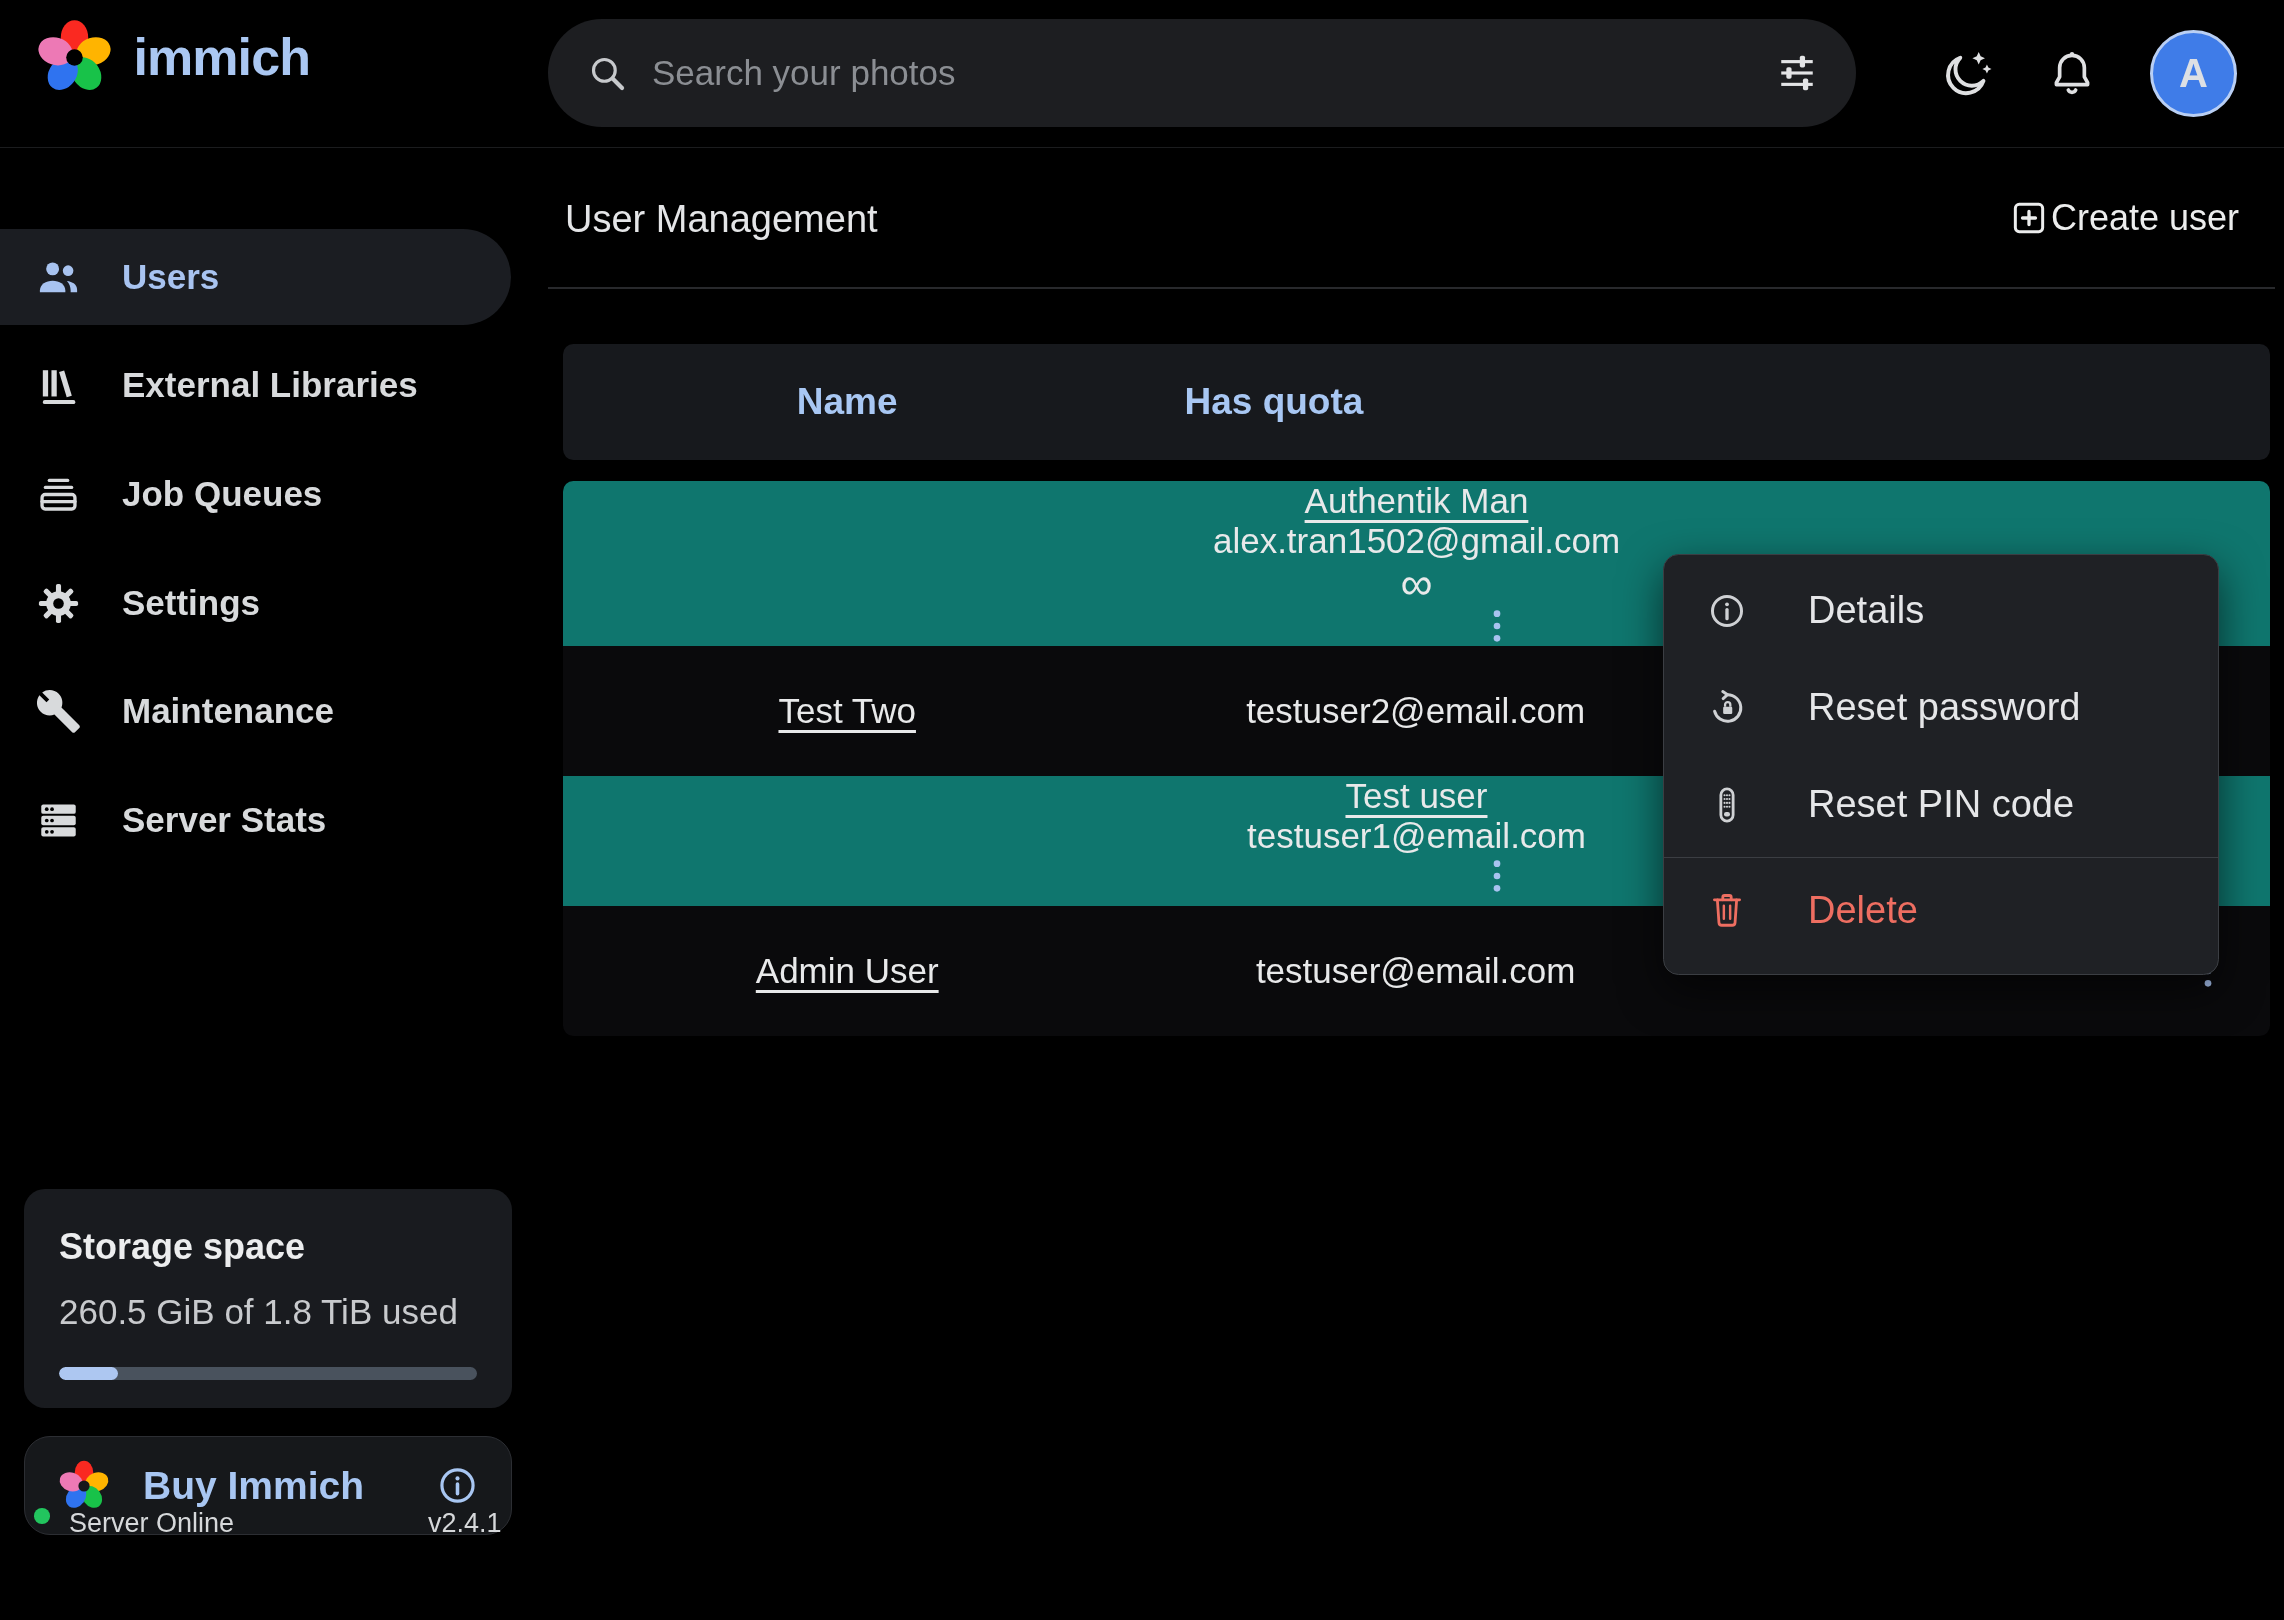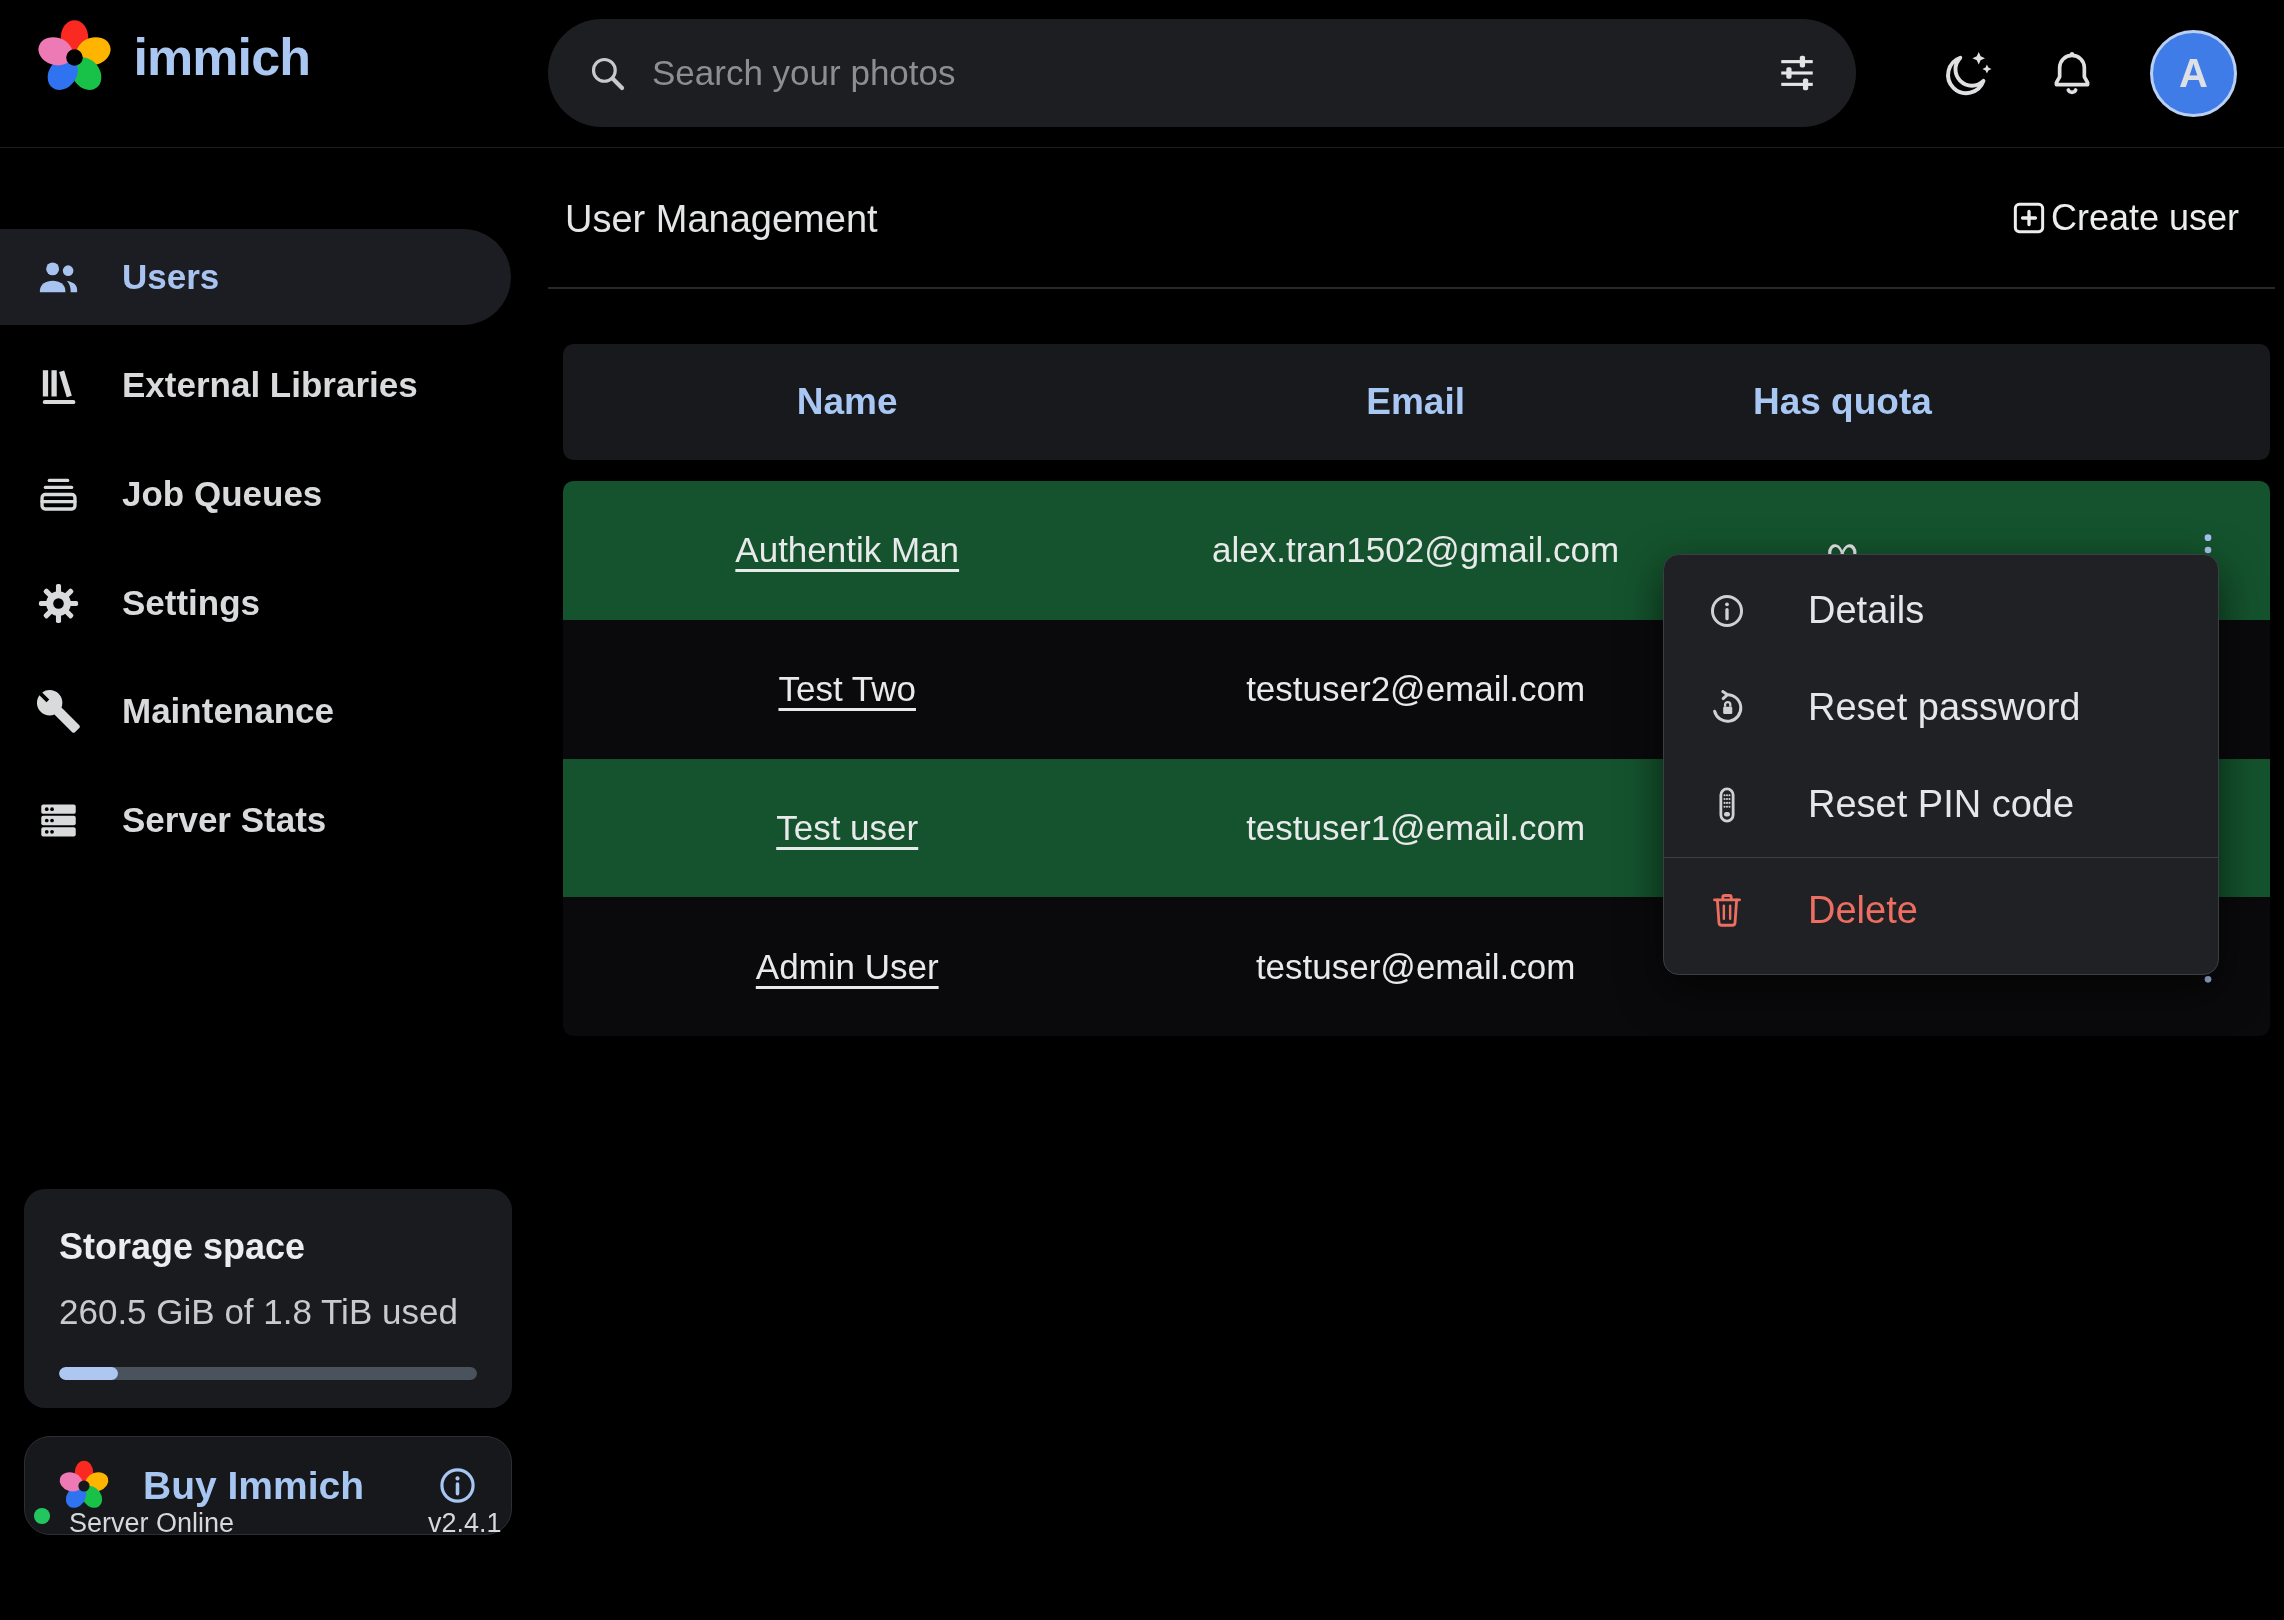--- a/index.html
+++ b/index.html
@@ -61,21 +61,21 @@
   .tcol-email { width:33.3%; display:flex; justify-content:center; }
   .tcol-quota { width:16.7%; display:flex; justify-content:center; }
   .tcol-act   { width:16.7%; display:flex; justify-content:flex-end; padding-right:42px; }
 
   #table-header { position:absolute; left:50px; top:196px; width:1707px; height:116px;
     background:#17191d; border-radius:10.4px; display:flex; align-items:center;
     font-size:37px; font-weight:700; color:#a8c7f3; }
   #table-rows { position:absolute; left:50px; top:333px; width:1707px; height:555px;
     border-radius:10.4px; overflow:hidden; display:flex; flex-direction:column; }
   .trow { flex:1; display:flex; align-items:center; font-size:35px; color:#e8e9ea; }
-  .trow.shade-a { background:#14532d; }
+  .trow.shade-a { background:#0f766e;flex-direction:column; }
   .trow.shade-b { background:#0a0a0c; }
   .user-name { text-decoration:underline; text-underline-offset:7px; }
   .quota-val { font-size:45px; line-height:1; }
   .dots-btn { width:40px; height:40px; color:#a8c3f0; }
 
   
   #context-menu { position:absolute; left:1663px; top:554px; width:556px;
     background:#1f2125; border:1.7px solid #3b3e43; border-radius:15.6px;
     box-shadow:0 15.6px 43px rgba(0,0,0,.6); padding:7px 0 15.6px 0; z-index:10; }
   .menu-item { height:97px; display:flex; align-items:center; padding:0 42px; gap:60px;
@@ -282,21 +282,20 @@
         <path d="M12 8.3v7.4M8.3 12h7.4" stroke-width="1.9" stroke-linecap="round"></path>
       </svg>
     </span>
     <span>Create user</span>
   </div>
 
   <div id="title-divider"></div>
 
   <div id="table-header">
     <div class="tcol-name">Name</div>
-    <div class="tcol-email">Email</div>
     <div class="tcol-quota">Has quota</div>
     <div class="tcol-act"></div>
   </div>
 
   <div id="table-rows">
     <div class="trow shade-a">
       <div class="tcol-name">
           <span class="user-name">Authentik Man</span>
         </div>
       <div class="tcol-email">

